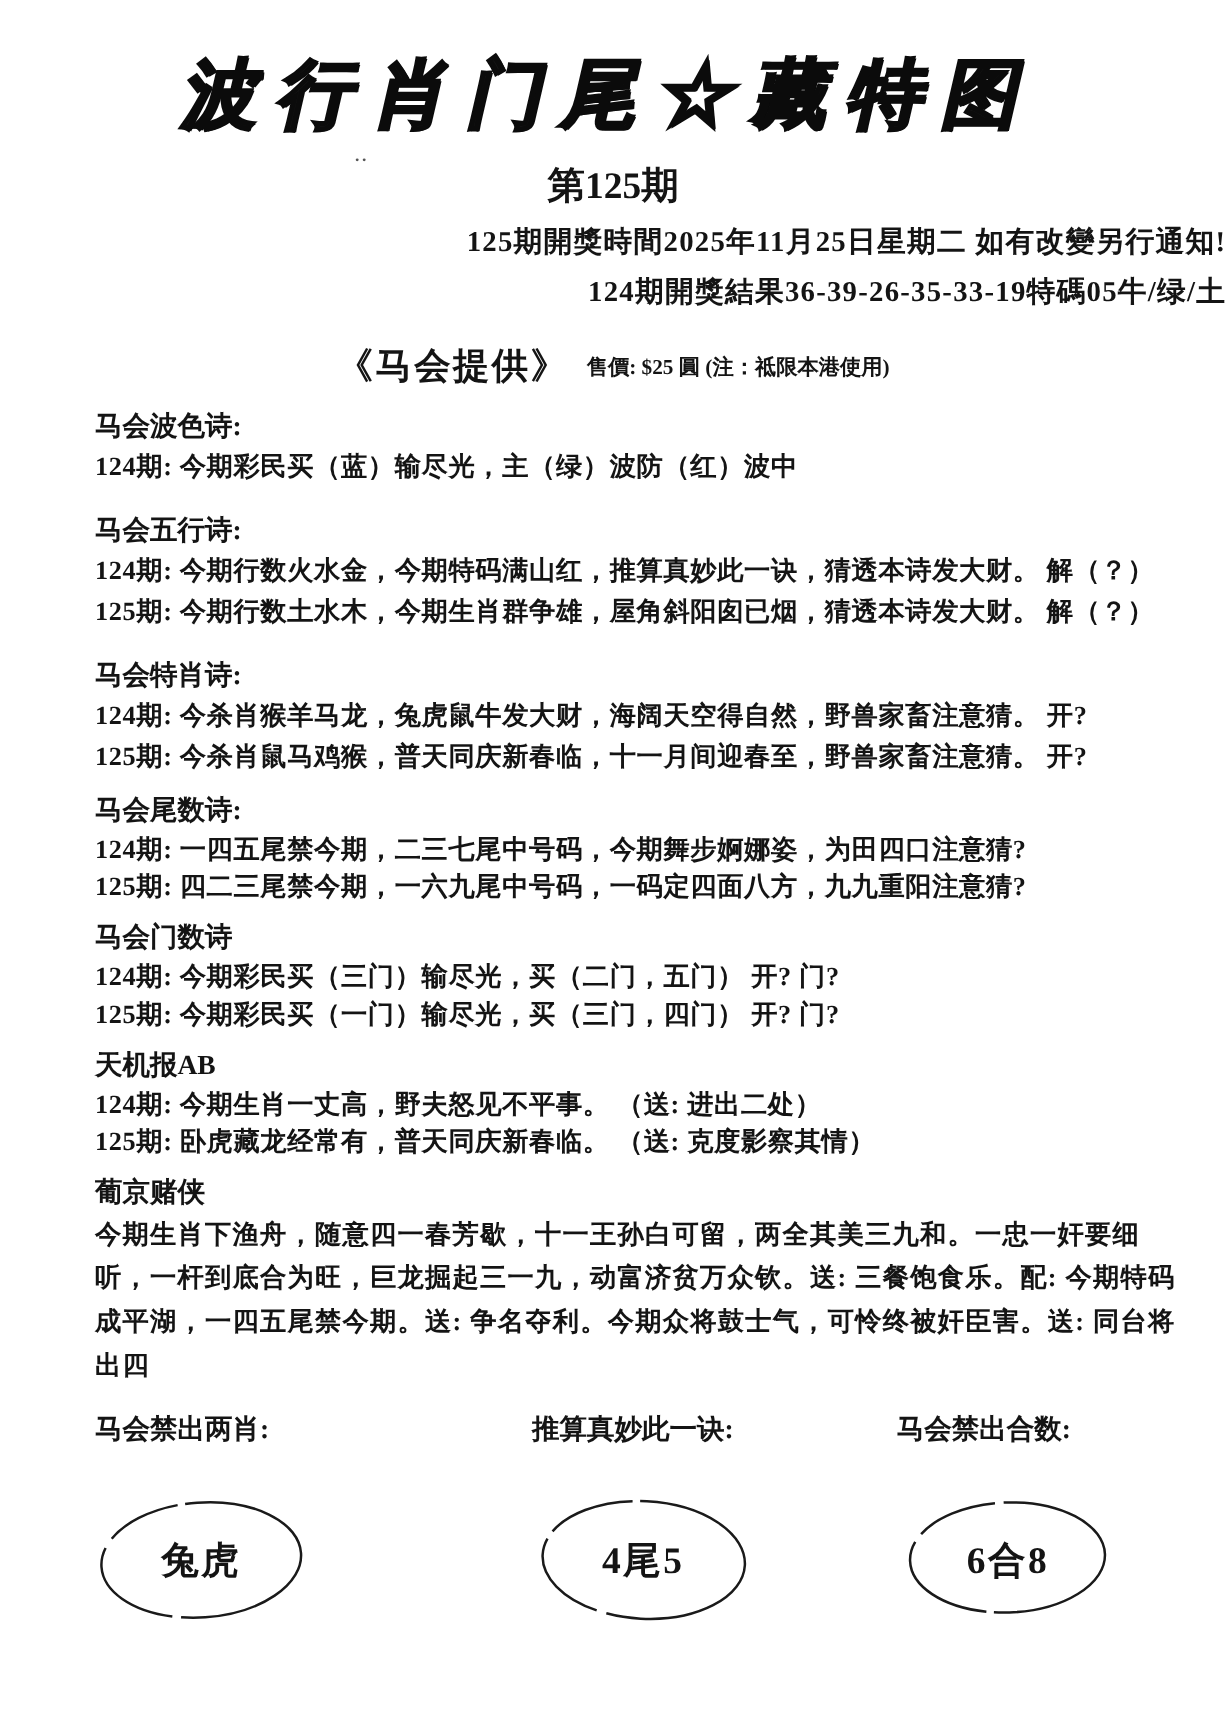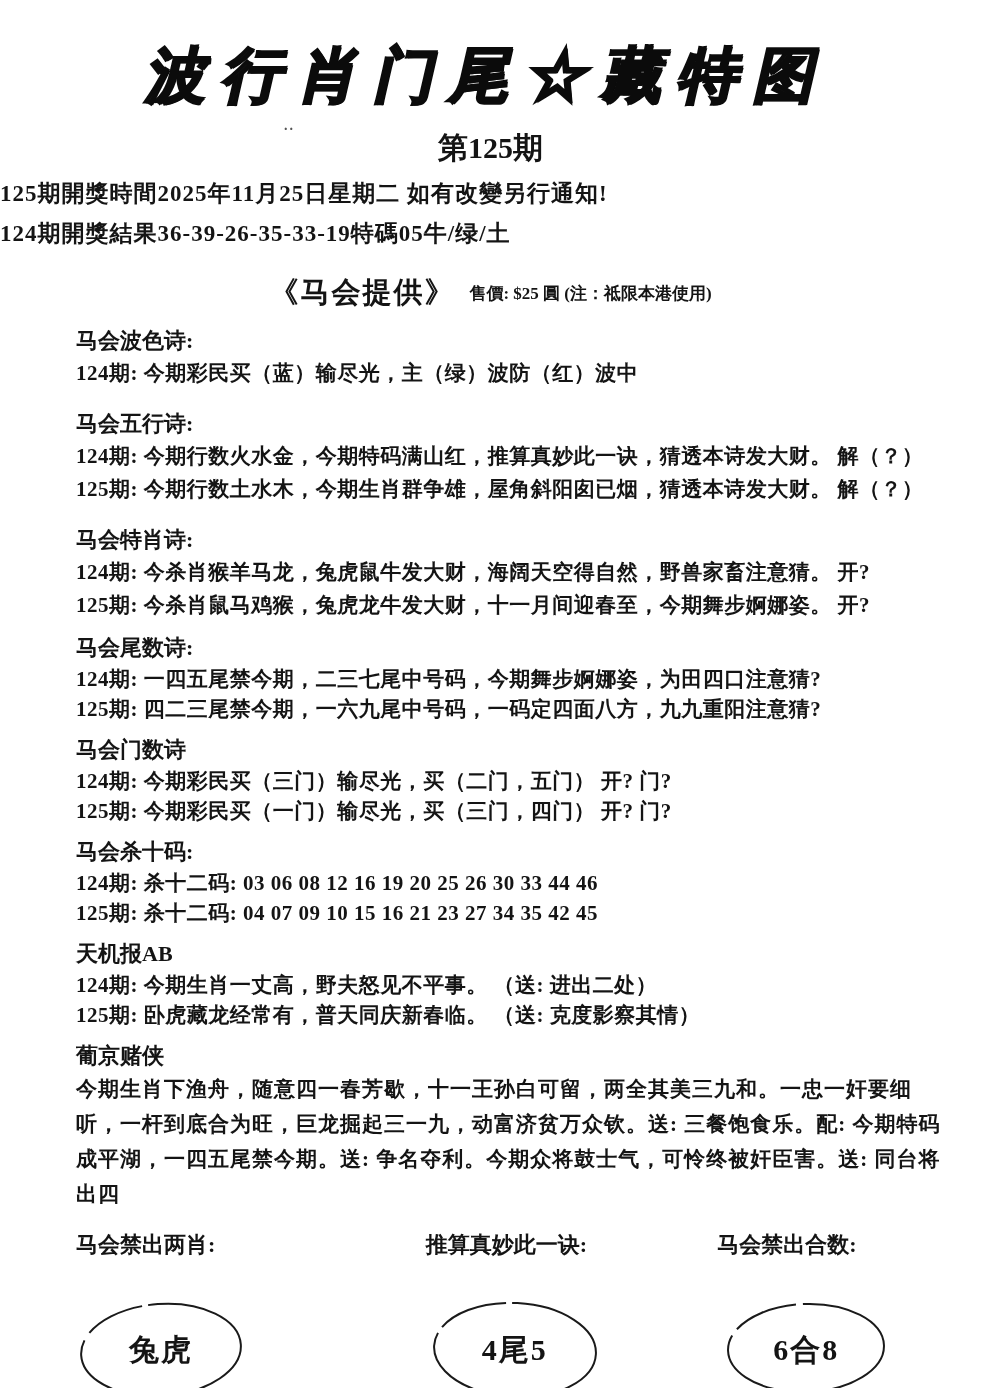--- a/index.html
+++ b/index.html
@@ -38,21 +38,21 @@
     font-size:14px;color:#555;
     letter-spacing:2px;
   }
   .issue{
     text-align:center;
     font-size:30px;
     font-weight:900;
     margin-top:2px;
   }
   .notice,.result{
-    text-align:left;
+    text-align:right;
     font-size:23px;
     font-weight:900;
     margin-top:9px;
     letter-spacing:1px;
   }
   .provider-row{
     text-align:center;
     margin-top:24px;
     white-space:nowrap;
   }
@@ -147,40 +147,35 @@
 
     <div class="section gap-lg">
       <div class="hd">马会五行诗:</div>
       <div class="ln">124期: 今期行数火水金，今期特码满山红，推算真妙此一诀，猜透本诗发大财。 解（？）</div>
       <div class="ln">125期: 今期行数土水木，今期生肖群争雄，屋角斜阳囱已烟，猜透本诗发大财。 解（？）</div>
     </div>
 
     <div class="section gap-lg">
       <div class="hd">马会特肖诗:</div>
       <div class="ln">124期: 今杀肖猴羊马龙，兔虎鼠牛发大财，海阔天空得自然，野兽家畜注意猜。 开?</div>
-      <div class="ln">125期: 今杀肖鼠马鸡猴，兔虎龙牛发大财，十一月间迎春至，今期舞步婀娜姿。 开?</div>
+      <div class="ln">125期: 今杀肖鼠马鸡猴，普天同庆新春临，十一月间迎春至，野兽家畜注意猜。 开?</div>
     </div>
 
     <div class="section tight">
       <div class="hd">马会尾数诗:</div>
       <div class="ln">124期: 一四五尾禁今期，二三七尾中号码，今期舞步婀娜姿，为田四口注意猜?</div>
       <div class="ln">125期: 四二三尾禁今期，一六九尾中号码，一码定四面八方，九九重阳注意猜?</div>
     </div>
 
     <div class="section tight">
       <div class="hd">马会门数诗</div>
       <div class="ln">124期: 今期彩民买（三门）输尽光，买（二门，五门） 开? 门?</div>
       <div class="ln">125期: 今期彩民买（一门）输尽光，买（三门，四门） 开? 门?</div>
     </div>
 
-    <div class="section tight">
-      <div class="hd">马会杀十码:</div>
-      <div class="ln">124期: 杀十二码: 03 06 08 12 16 19 20 25 26 30 33 44 46</div>
-      <div class="ln">125期: 杀十二码: 04 07 09 10 15 16 21 23 27 34 35 42 45</div>
-    </div>
 
     <div class="section tight">
       <div class="hd">天机报AB</div>
       <div class="ln">124期: 今期生肖一丈高，野夫怒见不平事。 （送: 进出二处）</div>
       <div class="ln">125期: 卧虎藏龙经常有，普天同庆新春临。 （送: 克度影察其情）</div>
     </div>
 
     <div class="section para">
       <div class="hd">葡京赌侠</div>
       <div class="ln">今期生肖下渔舟，随意四一春芳歇，十一王孙白可留，两全其美三九和。一忠一奸要细听，一杆到底合为旺，巨龙掘起三一九，动富济贫万众钦。送: 三餐饱食乐。配: 今期特码成平湖，一四五尾禁今期。送: 争名夺利。今期众将鼓士气，可怜终被奸臣害。送: 同台将出四</div>

